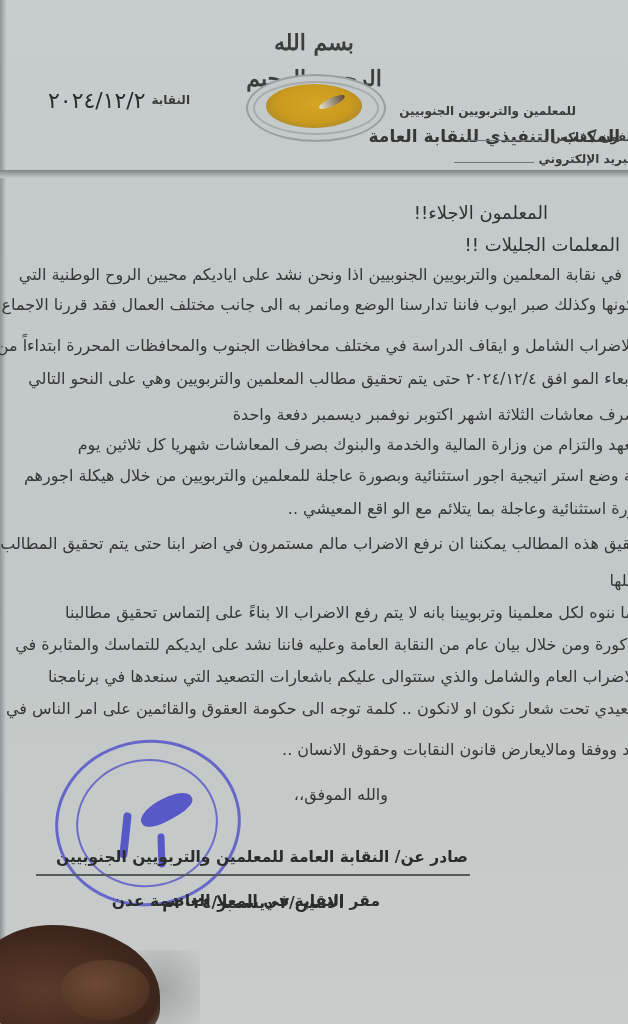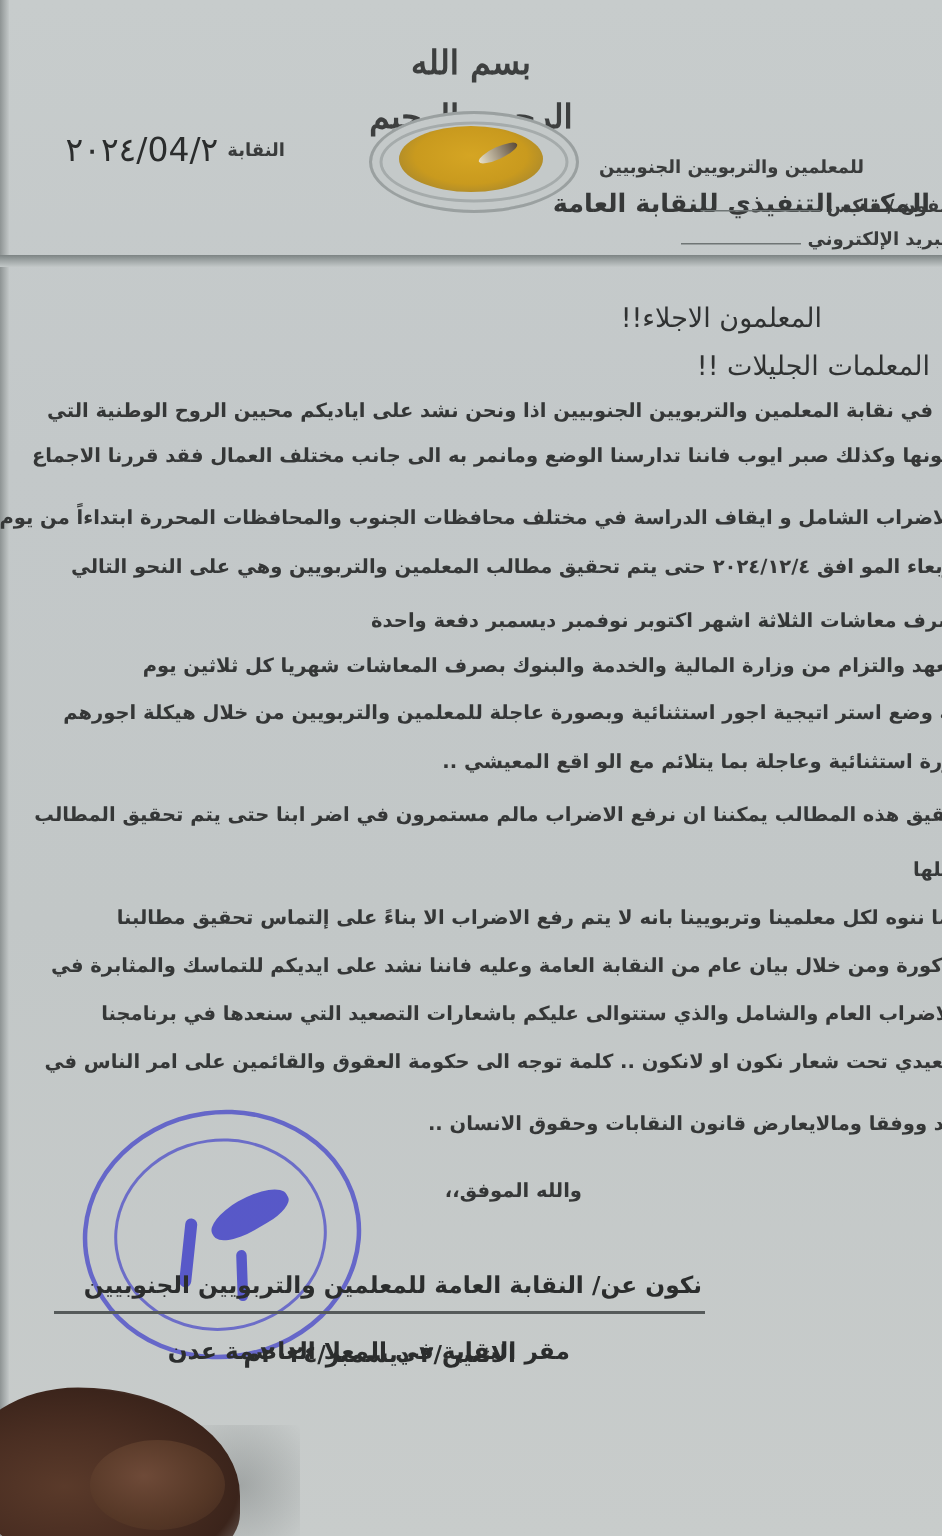--- a/index.html
+++ b/index.html
@@ -72,21 +72,21 @@
     .ref-dots { flex: 1; border-bottom: 1px dotted #9aa0a0; height: 8px; }
     .ref-date-val {
       font-family: "DejaVu Sans", sans-serif; font-size: 22px; font-weight: normal;
       color: #2b2d2d; letter-spacing: 1px; direction: ltr;
     }
     .greeting {
       position: absolute; right: 80px; font-size: 18px; font-weight: normal;
       color: #303232; white-space: nowrap;
     }
     .body-line {
-      position: absolute; right: 0; font-size: 13px; font-weight: bold;
+      position: absolute; right: 0; font-size: 16px; font-weight: normal;
       color: #353737; white-space: nowrap; line-height: 18px;
     }
     .stamp {
       position: absolute; left: 55px; top: 740px; width: 180px; height: 160px;
       border-radius: 50%; border: 3px solid rgba(70, 70, 200, 0.75);
       transform: rotate(-8deg);
     }
     .stamp-inner {
       position: absolute; left: 18px; top: 16px; width: 138px; height: 124px;
       border-radius: 50%; border: 2px solid rgba(70, 70, 200, 0.7);
@@ -156,21 +156,21 @@
     <span class="contact-line"></span>
   </div>
   <div class="contact-row" style="top:152px;">
     <span>البريد الإلكتروني</span>
     <span class="contact-line"></span>
   </div>
 
   <div class="ref-block">
     <div class="ref-row">
       <span>النقابة</span>
-      <span class="ref-date-val">٢٠٢٤/04/٢</span>
+      <span class="ref-date-val">٢٠٢٤/١٢/٢</span>
     </div>
   </div>
 
   <div class="header-rule"></div>
 
   <div class="greeting" style="top:202px;">المعلمون الاجلاء!!</div>
   <div class="greeting" style="top:234px; right:8px;">المعلمات الجليلات !!</div>
 
   <div class="body-line" style="top:266px; right:6px;">في نقابة المعلمين والتربويين الجنوبيين اذا ونحن نشد على اياديكم محيين الروح الوطنية التي</div>
   <div class="body-line" style="top:296px; right:-22px;">تحكونها وكذلك صبر ايوب فاننا تدارسنا الوضع ومانمر به الى جانب مختلف العمال فقد قررنا الاجماع</div>
@@ -190,21 +190,21 @@
   <div class="body-line" style="top:786px; right:240px;">والله الموفق،،</div>
 
   <div class="stamp">
     <div class="stamp-inner">
       <div class="stamp-flag"></div>
       <div class="stamp-fig1"></div>
       <div class="stamp-fig2"></div>
     </div>
   </div>
 
-  <div class="issued-by">نكون عن/ النقابة العامة للمعلمين والتربويين الجنوبيين</div>
+  <div class="issued-by">صادر عن/ النقابة العامة للمعلمين والتربويين الجنوبيين</div>
   <div class="issued-rule"></div>
   <div class="hq">مقر النقابة في المعلا العاصمة عدن</div>
   <div class="date-line">الاثنين/٢-ديسمبر/٢٠٢٤م</div>
 
   <div class="hand-shadow"></div>
   <div class="hand"></div>
   <div class="hand-finger"></div>
 </div>
 
 </body></html>

